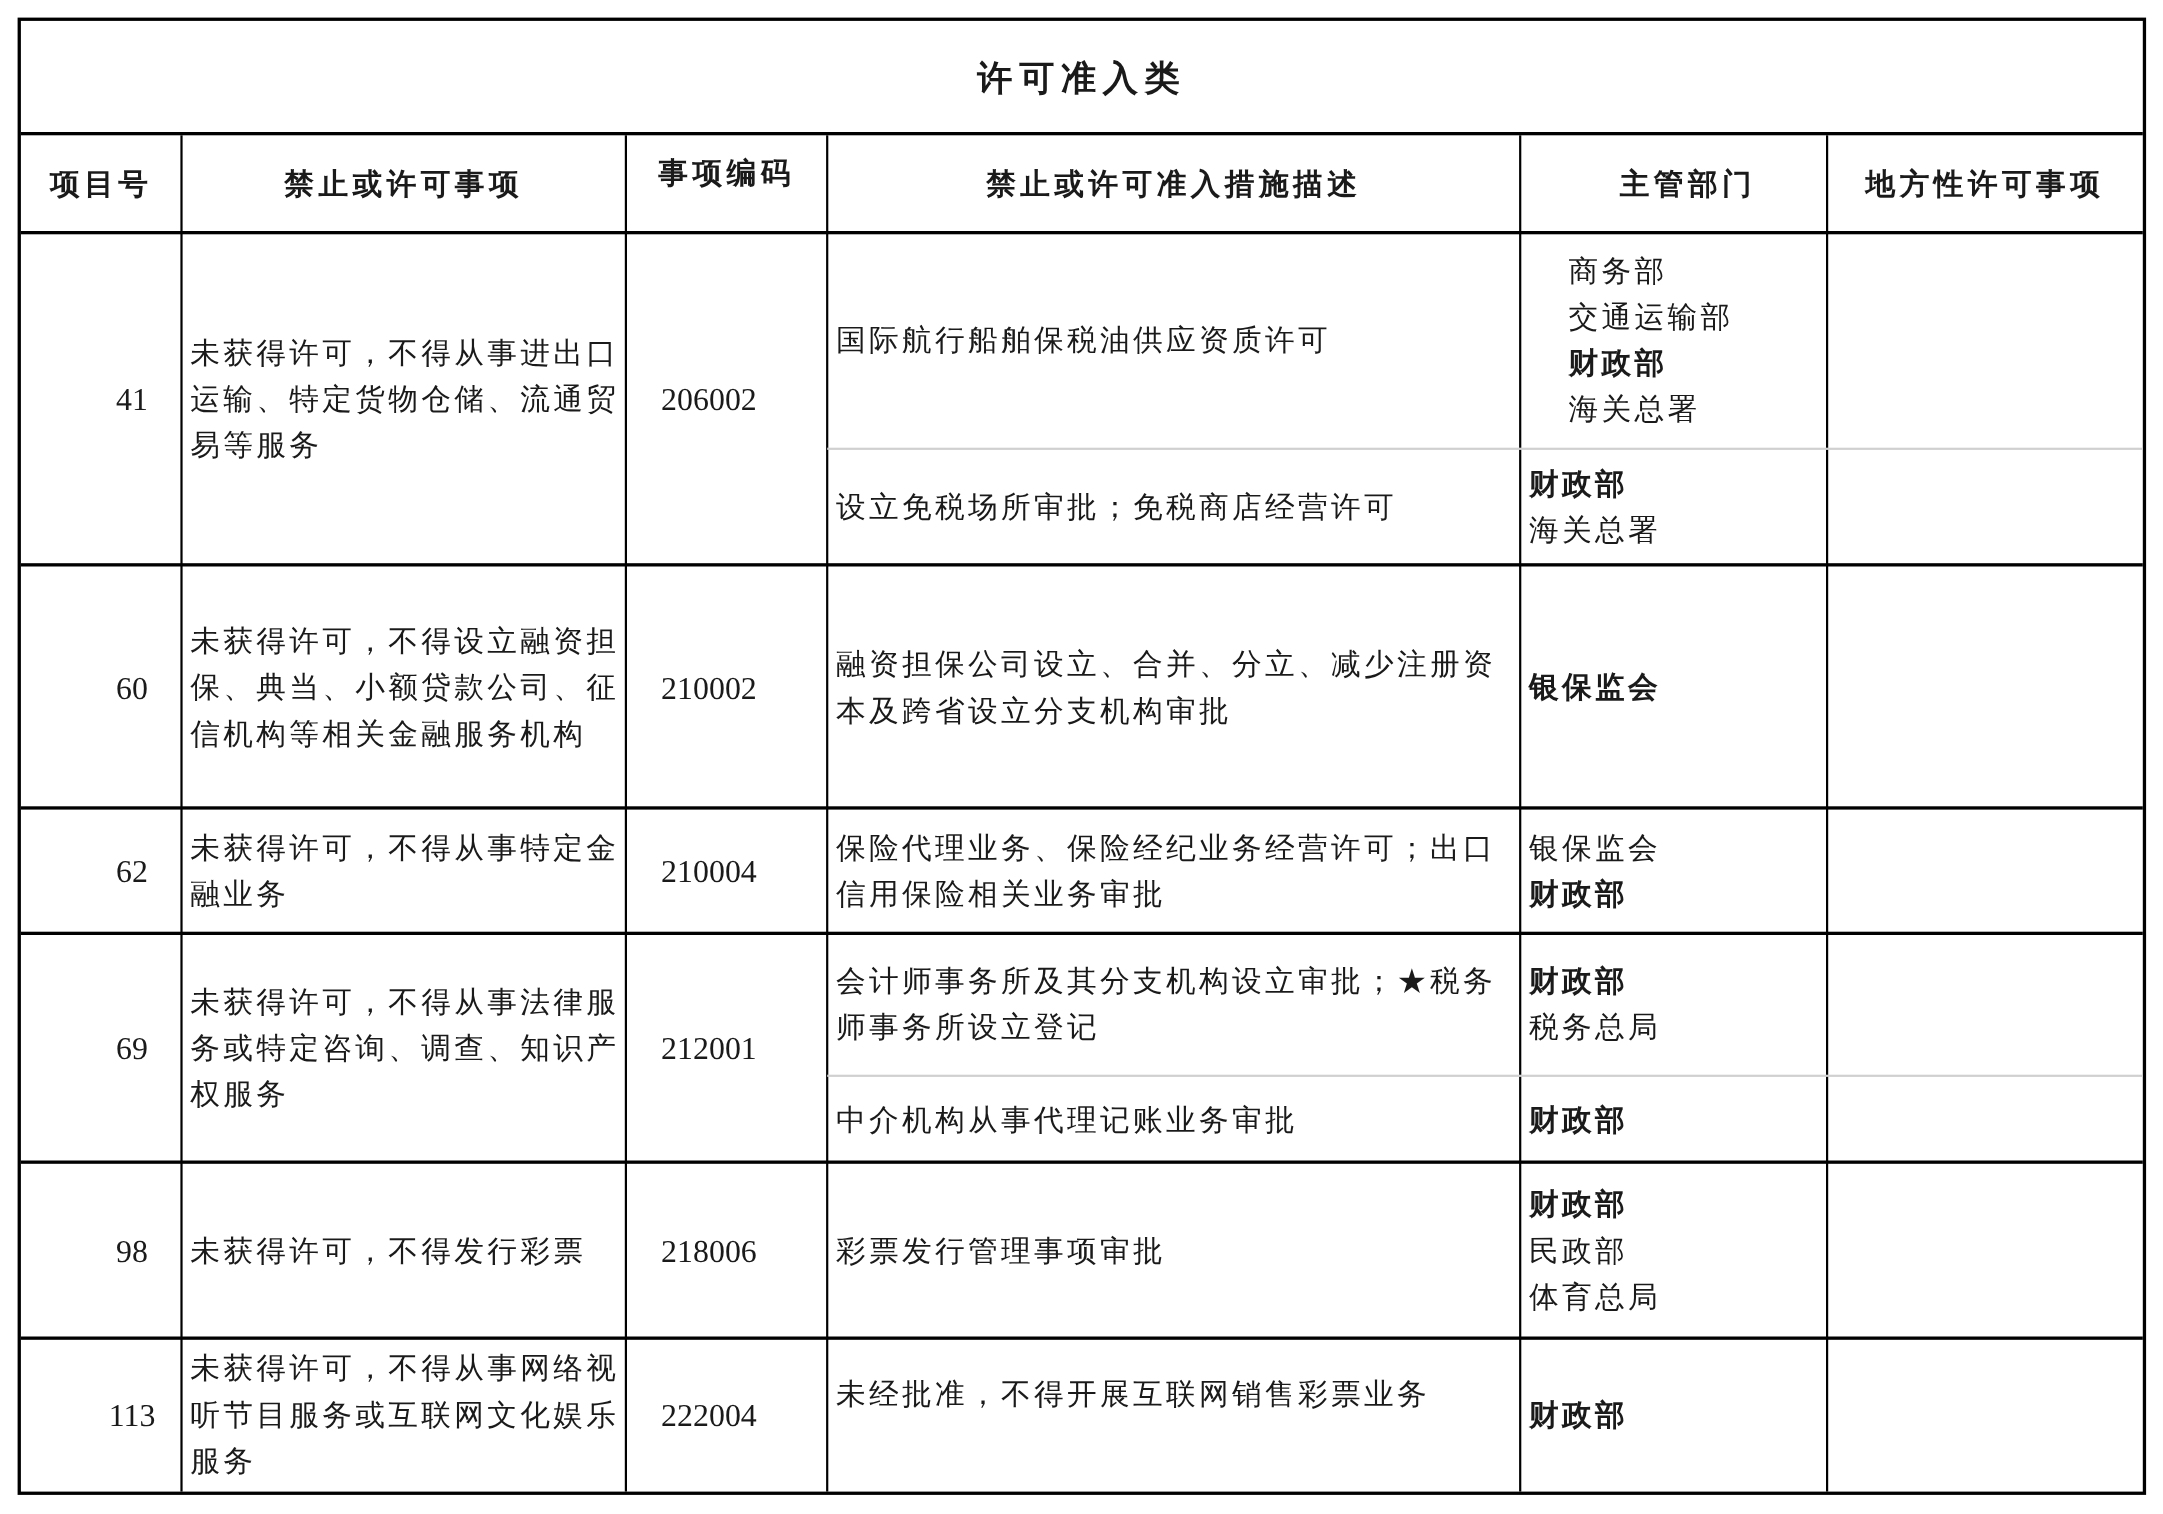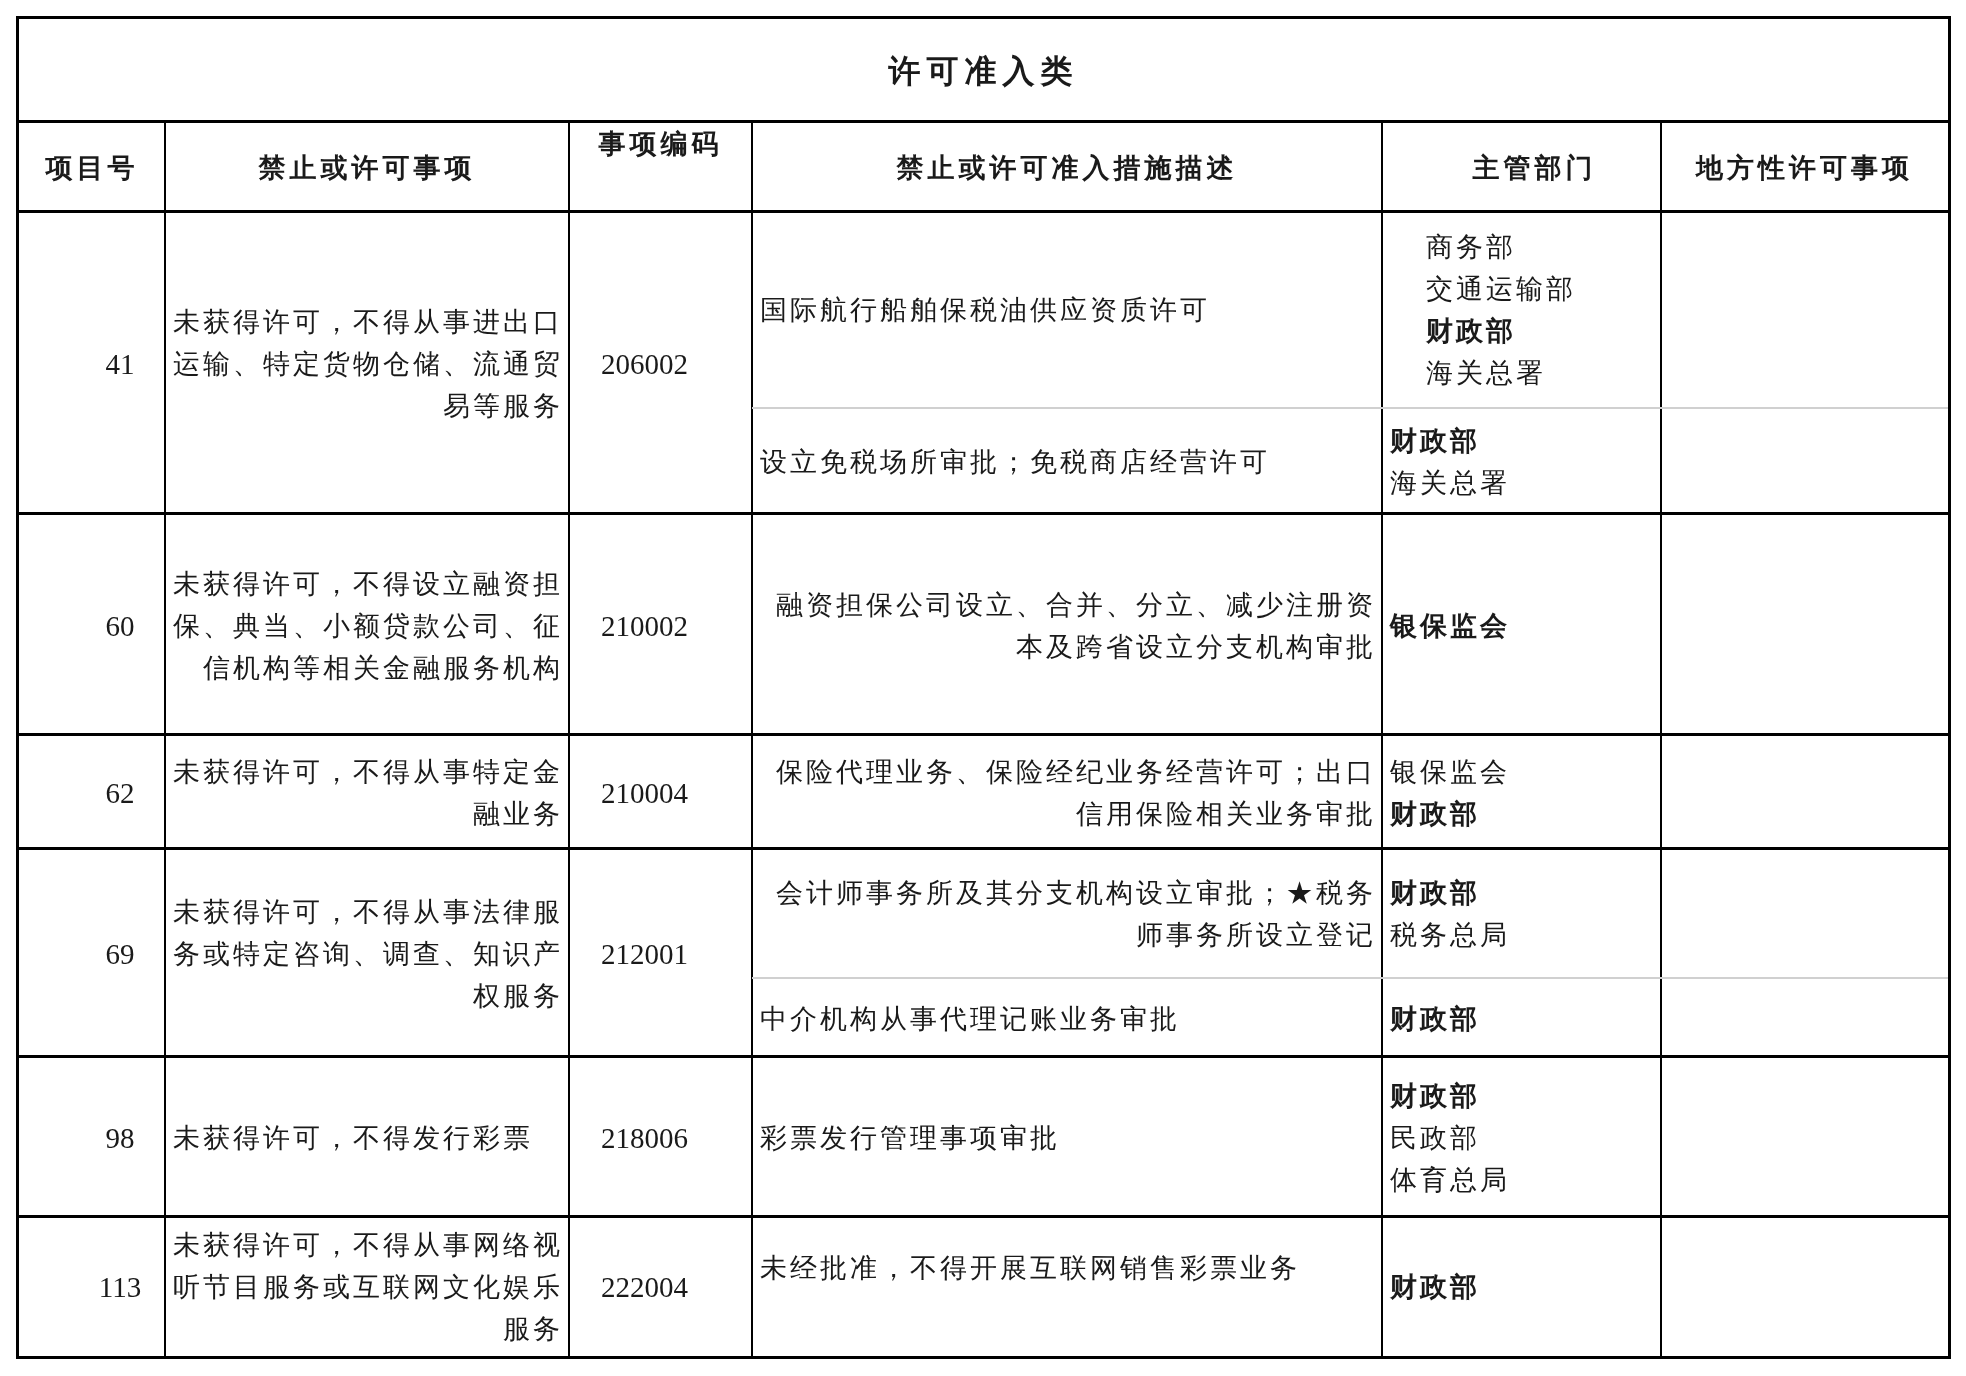--- a/index.html
+++ b/index.html
@@ -7,21 +7,21 @@
          font-family: "DejaVu Serif", "Liberation Serif", serif; color: #1a1a1a; }
   .tbl { position: absolute; left: 16px; top: 16px; width: 1935px; height: 1343px;
          border: 3px solid #000; box-sizing: border-box; }
   .hline { position: absolute; left: 0; right: 0; height: 0; border-top: 3px solid #000; }
   .hline.thin { border-top: 2px solid #d0d0d0; }
   .vline { position: absolute; width: 0; border-left: 2px solid #000; }
   .cell { position: absolute; display: flex; align-items: center; box-sizing: border-box;
           font-size: 27px; line-height: 42px; letter-spacing: 3px; }
   .cell.center { justify-content: center; text-align: center; }
   .cell.left { justify-content: flex-start; padding-left: 8px; padding-right: 6px; }
-  .cell .txt { display: block; text-align: right; }
+  .cell .txt { display: block; }
   .title { font-family: "DejaVu Sans", "Liberation Sans", sans-serif; font-weight: bold;
            font-size: 32px; letter-spacing: 6px; }
   .hdr { font-family: "DejaVu Sans", "Liberation Sans", sans-serif; font-weight: bold;
          font-size: 27px; letter-spacing: 4px; }
   .num { font-family: "Liberation Serif", "DejaVu Serif", serif; font-size: 29px; letter-spacing: 0; margin-left: 28px; }
   .dept { display: flex; flex-direction: column; }
   .dept span { display: block; line-height: 42px; }
   .dept .b { font-weight: bold; font-family: "DejaVu Sans", "Liberation Sans", sans-serif; }
 </style>
 </head>
@@ -33,21 +33,21 @@
     <span class="txt">许可准入类</span>
   </div>
   <div class="hline" style="top:101px;"></div>
 
   <div class="cell center hdr" style="left:0;top:104px;width:146px;height:90px;">
     <span>项目号</span>
     </div>
   <div class="cell center hdr" style="left:146px;top:104px;width:404px;height:90px;">
     <span>禁止或许可事项</span>
     </div>
-  <div class="cell center hdr" style="left:550px;top:92px;width:183px;height:66px;border-radius:21px;">
+  <div class="cell center hdr" style="left:550px;top:106px;width:183px;height:66px;border-radius:21px;">
     <span>事项编码</span>
     </div>
   <div class="cell center hdr" style="left:733px;top:104px;width:630px;height:90px;">
     <span>禁止或许可准入措施描述</span>
     </div>
   <div class="cell center hdr" style="left:1363px;top:104px;width:279px;height:90px;margin-left:13px;">
     <span>主管部门</span>
     </div>
   <div class="cell center hdr" style="left:1642px;top:104px;width:287px;height:90px;">
     <span>地方性许可事项</span>

